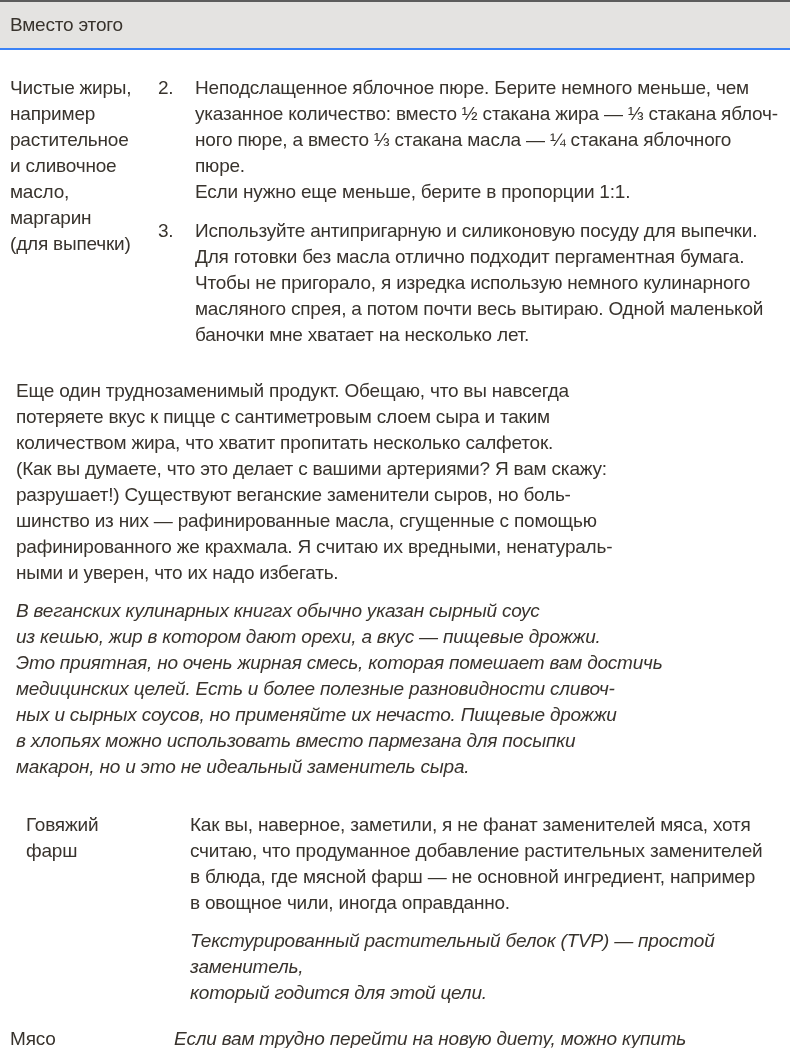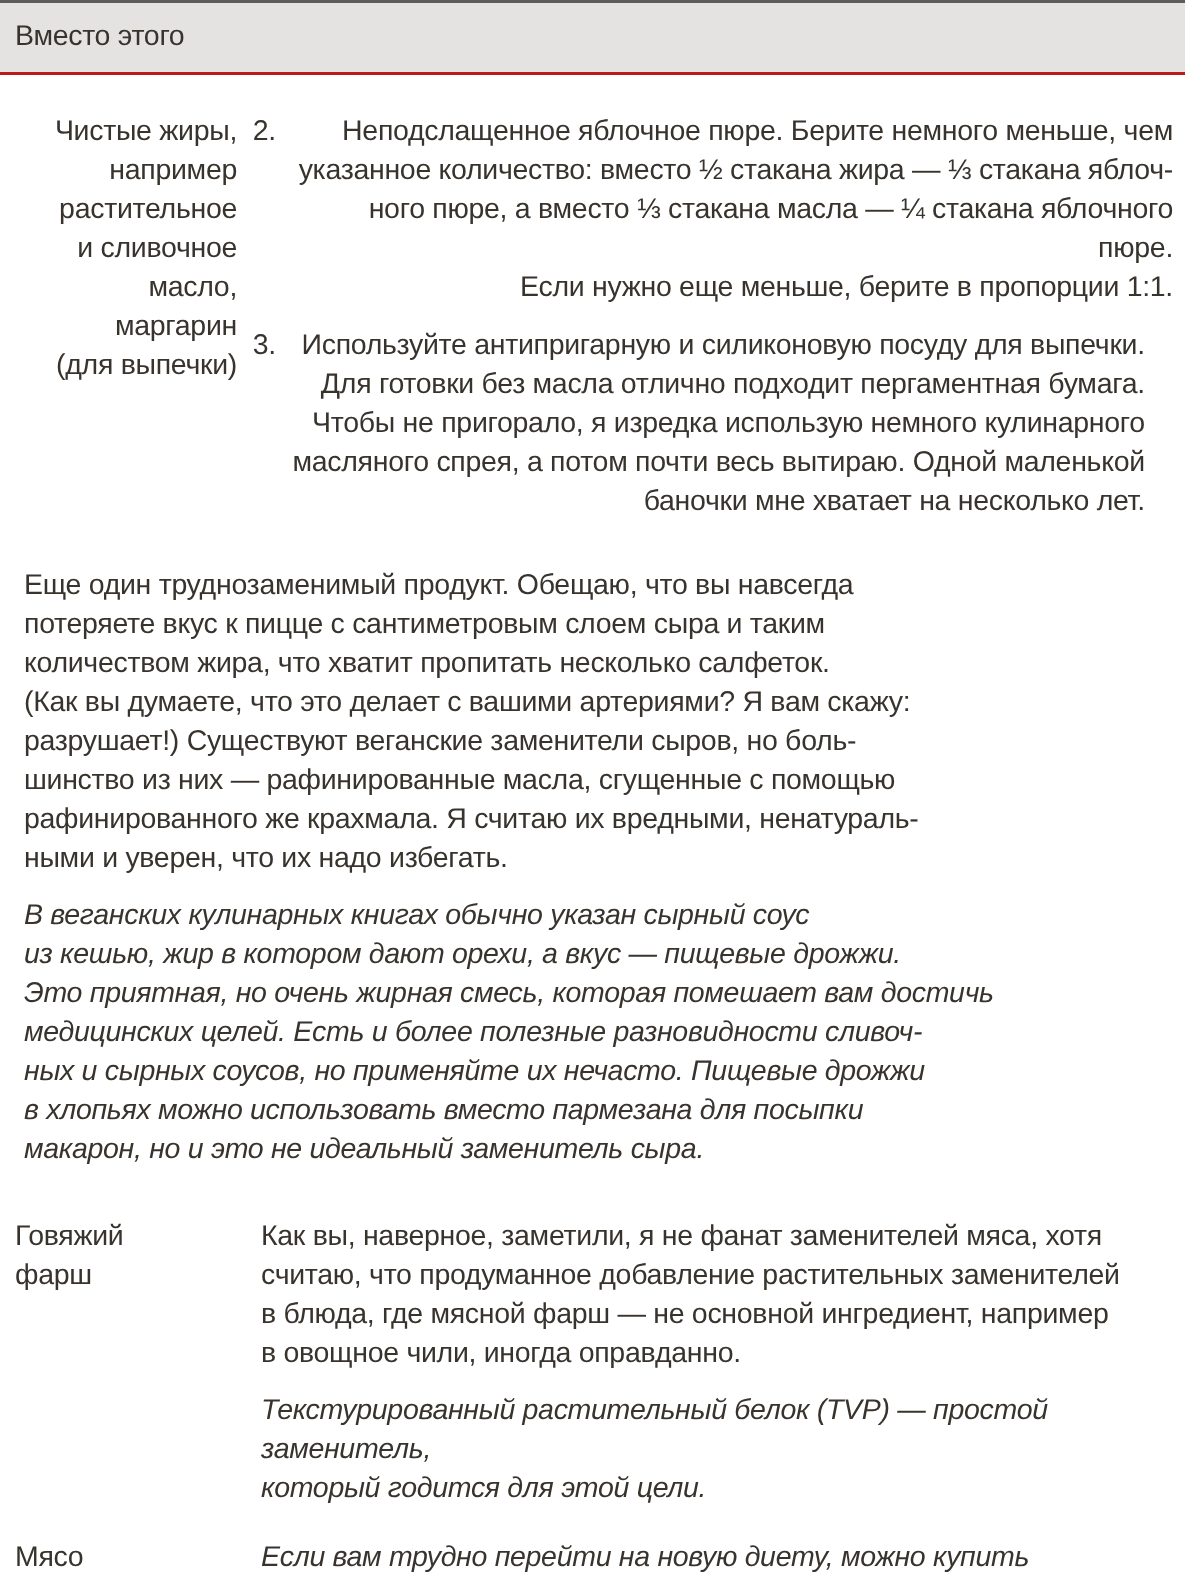--- a/index.html
+++ b/index.html
@@ -16,38 +16,38 @@
     color: #38332d;
     letter-spacing: -0.2px;
   }
   .thead {
     display: flex;
     align-items: center;
     height: 50px;
     box-sizing: border-box;
     background: #e4e3e1;
     border-top: 2px solid #5c5c5c;
-    border-bottom: 2px solid #b91c1c;
+    border-bottom: 2px solid #3b82f6;
   }
   .th-left {
     width: 158px;
     padding-left: 10px;
     box-sizing: border-box;
     flex-shrink: 0;
   }
   .th-right {
     flex: 1;
     text-align: center;
     padding-right: 20px;
   }
   .tbody { padding-top: 25px; }
   .row { display: flex; }
-  .row.gap-a { margin-bottom: 30px; text-align: right; }
+  .row.gap-a { margin-bottom: 30px; }
   .row.gap-b { margin-bottom: 32px; }
-  .row.gap-c { margin-bottom: 20px; }
+  .row.gap-c { margin-bottom: 20px; padding-left: 16px; }
   .row-label {
     width: 158px;
     padding-left: 10px;
     box-sizing: border-box;
     flex-shrink: 0;
     white-space: pre-line;
   }
   .row-content { flex: 1; padding-right: 8px; min-width: 0; }
   .para {
     white-space: pre-line;

